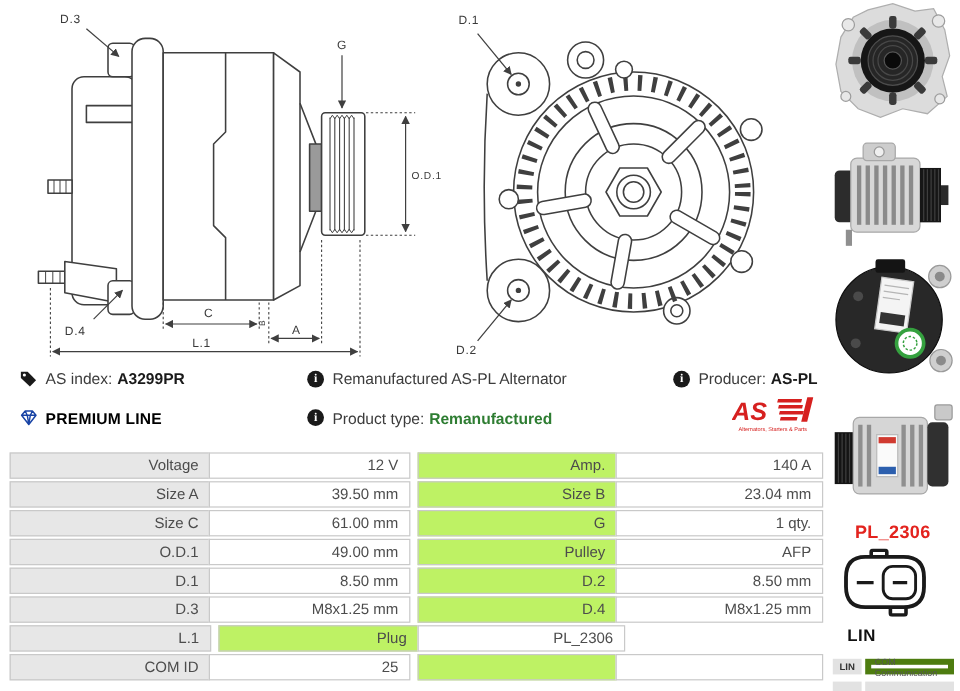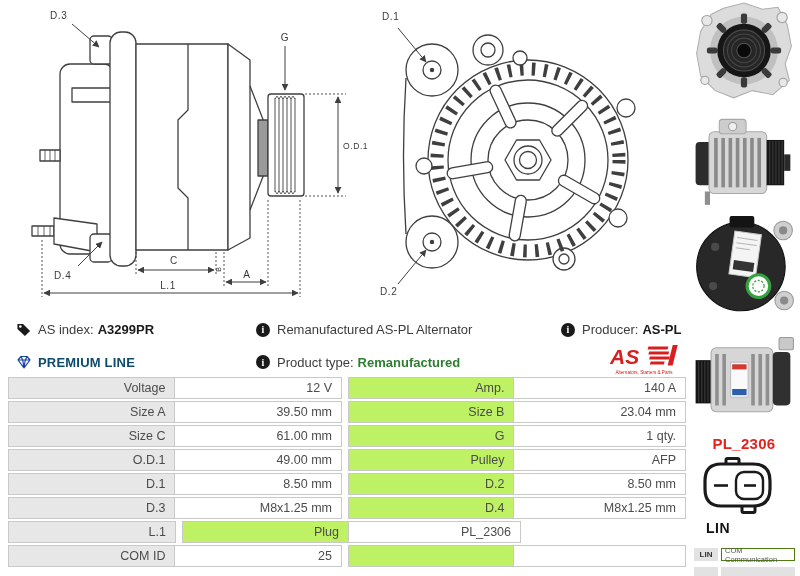--- a/index.html
+++ b/index.html
@@ -12,31 +12,31 @@
 
   
   .drawings { position:absolute; left:0; top:0; width:688px; height:302px; }
   .svg-side  { position:absolute; left:2px;  top:2px; }
   .svg-front { position:absolute; left:368px; top:0; }
   svg text.dim { font-family:"Liberation Sans", sans-serif; fill:#3a3a3a; letter-spacing:0.6px; }
 
   
   .info-bar { position:absolute; left:0; top:302px; width:688px; height:74px; padding-left:16px; }
   .info-grid { display:grid; grid-template-columns:240px 305px 1fr; }
-  .info-row1 { margin-top:20px; }
+  .info-row1 { margin-top:6px; }
   .info-row2 { margin-top:11px; }
   .info-item { display:flex; align-items:center; font-size:13px; color:#3c3c3c; white-space:nowrap; }
   .info-item b { color:#1a1a1a; margin-left:4px; }
   .info-icon {
     display:inline-flex; width:14px; height:14px; border-radius:50%;
     background:#1a1a1a; color:#fff; font-size:10px; font-weight:bold;
     align-items:center; justify-content:center; margin-right:7px; flex:0 0 auto;
     font-family:"Liberation Serif", serif;
   }
-  .premium { color:#0c4a6e; font-weight:bold; letter-spacing:0.2px; }
+  .premium { color:#000000; font-weight:bold; letter-spacing:0.2px; }
   .green-val { color:#2e7d32; font-weight:bold; margin-left:4px; }
   .logo-wrap { display:flex; justify-content:flex-end; padding-right:10px; margin-top:-4px; }
 
   
   .spec-table { position:absolute; left:8px; top:377px; width:678px;text-align:right; }
   .spec-row { display:flex; height:22px; margin-bottom:2px; font-size:12.5px; }
   .spec-cell {
     display:flex; align-items:center; justify-content:flex-end;
     border:1px solid #c9c9c9; padding-right:9px; height:22px;
   }
@@ -53,21 +53,21 @@
   .connector-wrap { margin-top:5px; padding-left:9px; }
   .lin-label { margin-top:2px; padding-left:16px; font-size:14px; font-weight:bold; color:#111; letter-spacing:0.5px; }
   .com-table { margin-top:12px; padding:0 3px 0 4px; }
   .com-row { display:flex; margin-bottom:6px; }
   .com-c1 {
     width:24px; height:13px; background:#e2e2e2; font-size:8px; font-weight:bold; color:#333;
     display:flex; align-items:center; justify-content:center; flex:0 0 auto;
   }
   .com-c2 {
     flex:1; height:13px; margin-left:3px; font-size:7.5px; color:#555;
-    display:flex; align-items:center; padding-left:3px; background:#fff; border:1px solid #4d7c0f;
+    display:flex; align-items:center; padding-left:3px; background:#fff; border:5px solid #4d7c0f;
   }
   .com-c2.empty { background:#e2e2e2; border:none; }
 </style>
 </head>
 <body>
 
 <div class="page">
 
   <div class="drawings">
 

